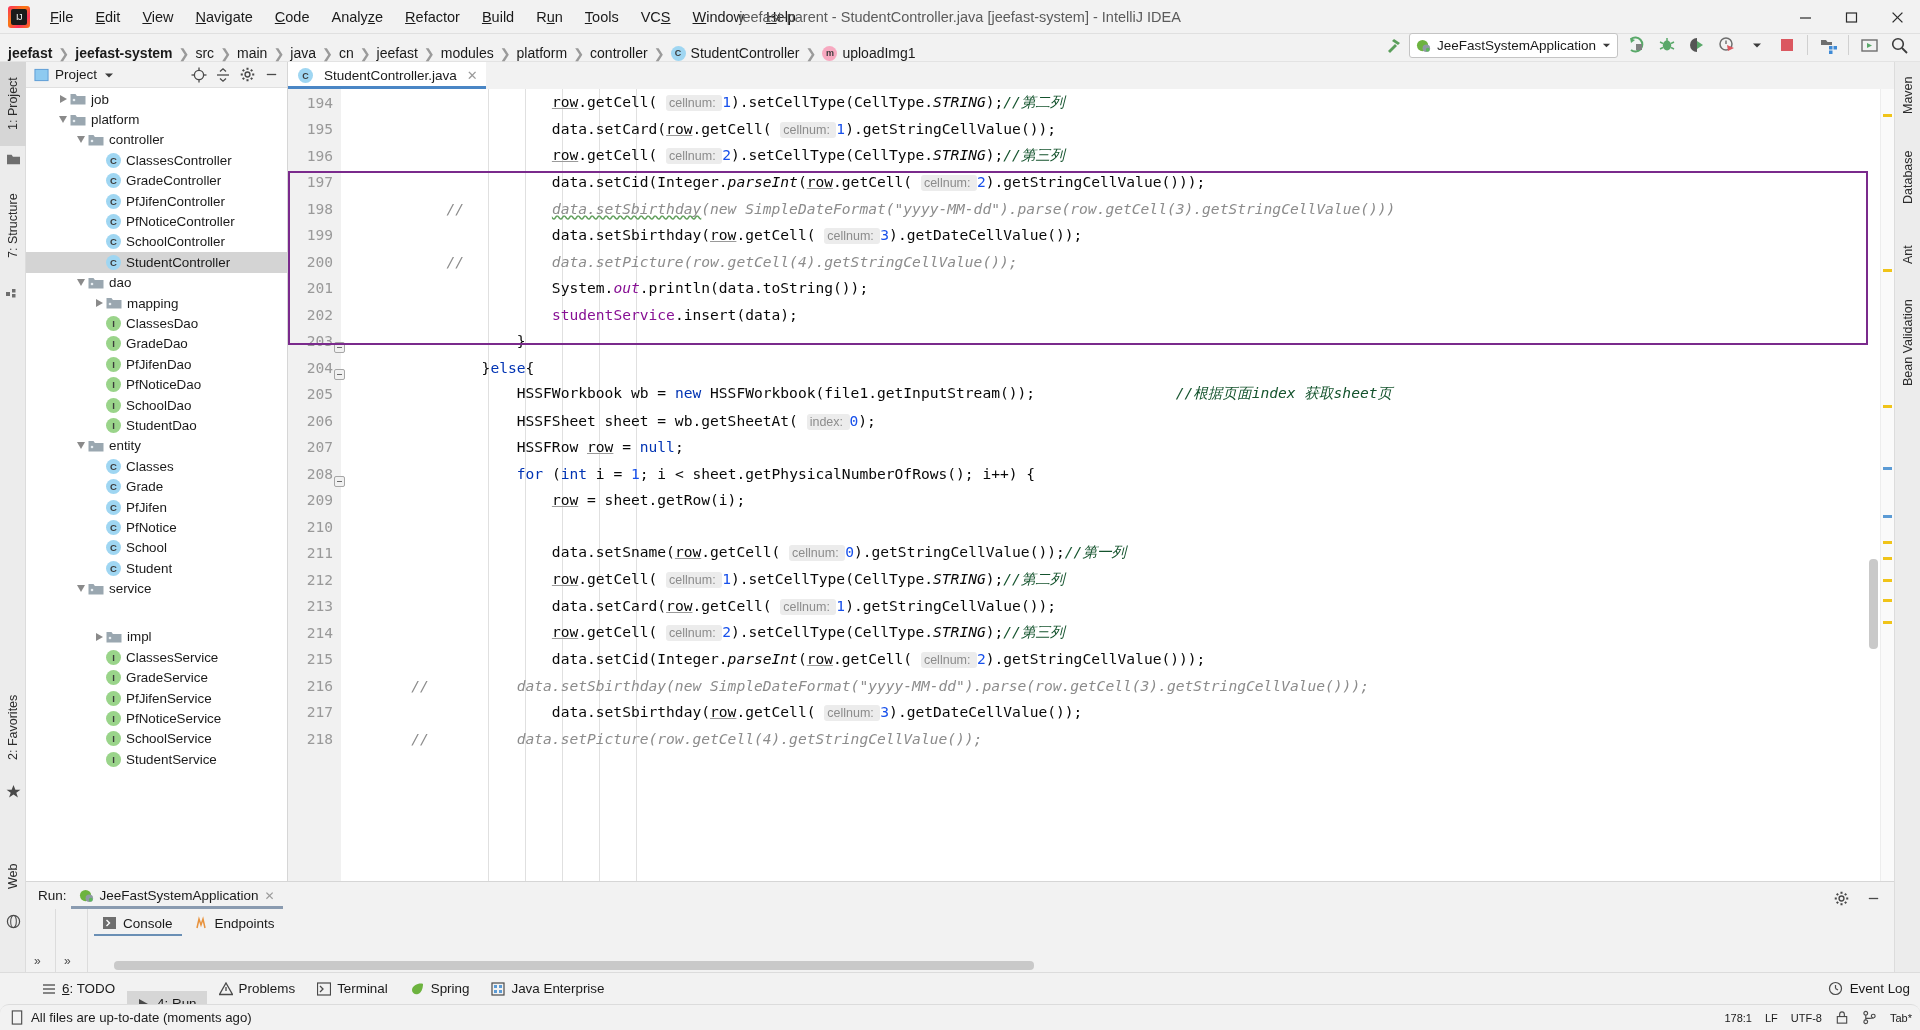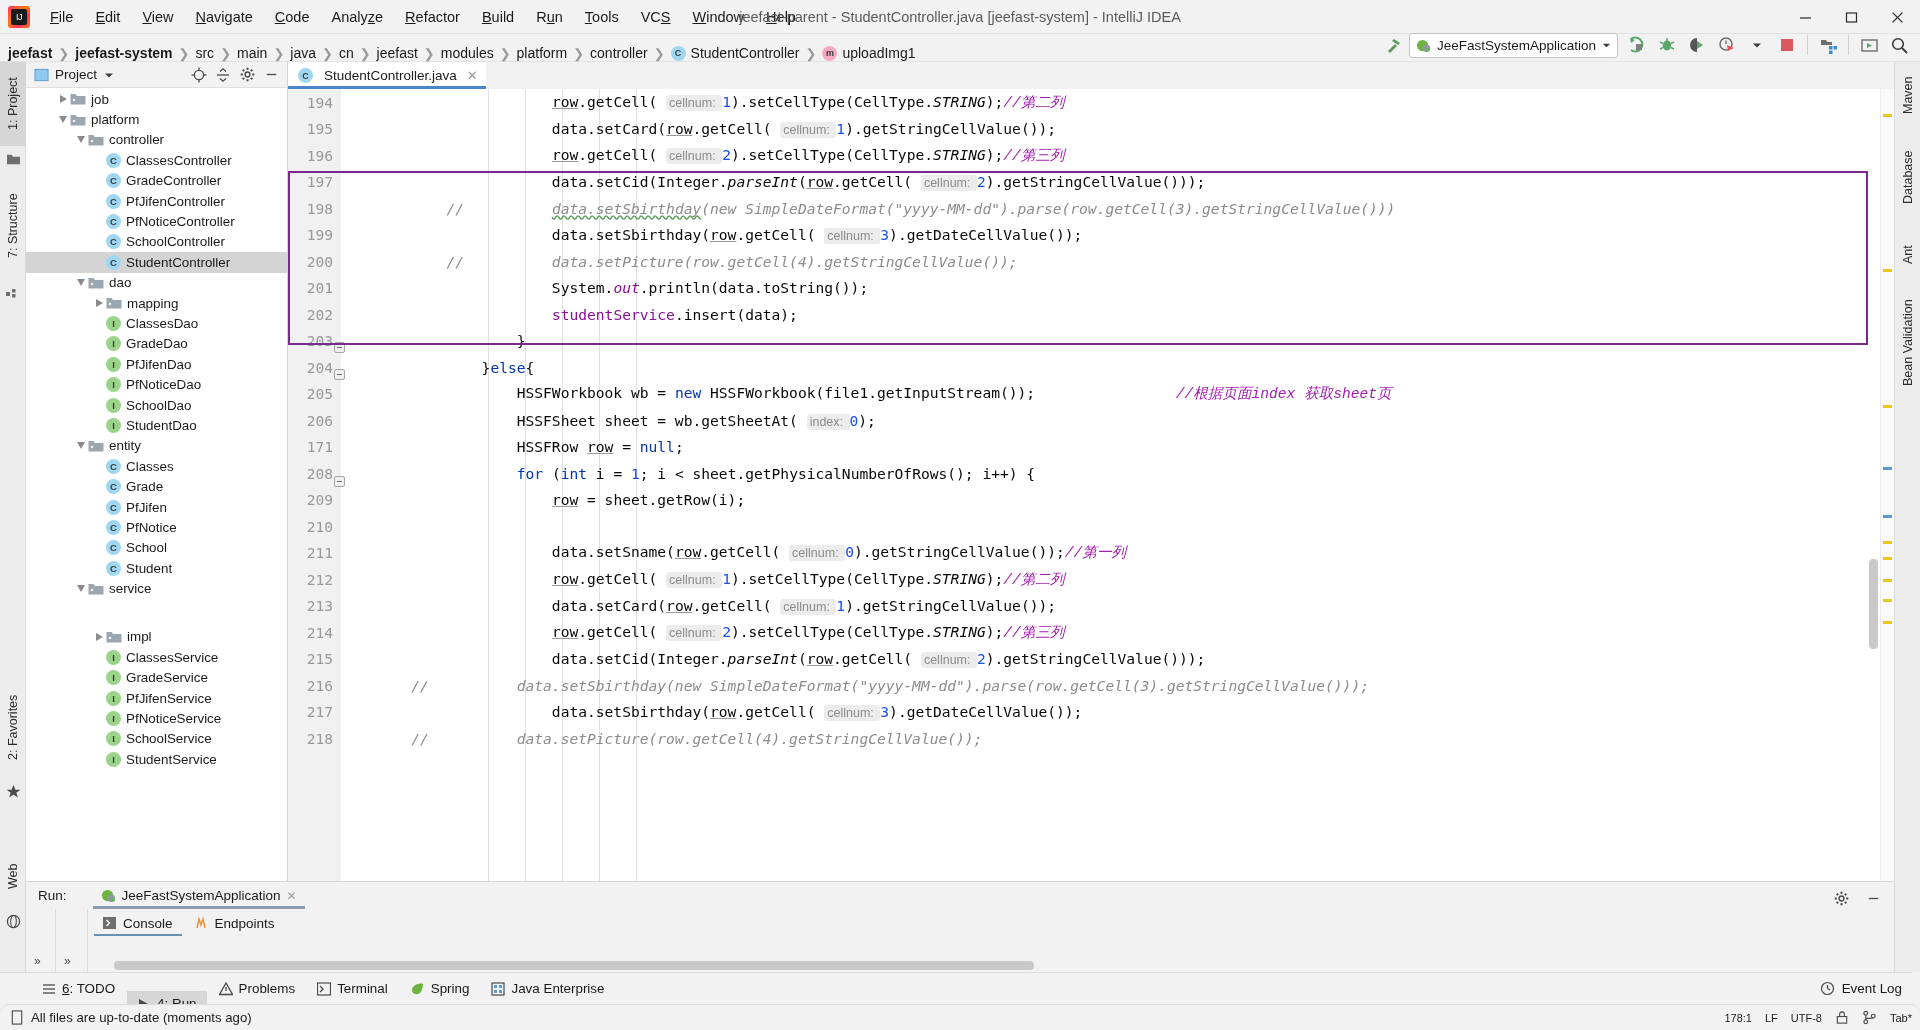--- a/index.html
+++ b/index.html
@@ -170,21 +170,21 @@
     width:53px; flex:none; text-align:right; padding-right:8px;
     color:#999999; font-family:"DejaVu Sans Mono", monospace; font-size:14.6px;
   }
   .ctext { padding-left:0px; }
   
   .iguide { position:absolute; top:0; bottom:0; width:1px; background:#e0e0e0; }
 
   .kw   { color:#0033b3; }
   .num  { color:#1750eb; }
   .cmt  { color:#8c8c8c; font-style:italic; }
-  .cmtcn{ color:#a21caf; font-style:italic;font-family:Liberation Mono, monospace; }
+  .cmtcn{ color:#14532d; font-style:italic; }
   .fld  { color:#871094; }
   .stat { font-style:italic; }
   .und  { text-decoration:underline; text-decoration-color:#9a9a9a; }
   .hint {
     background:#ececec; border-radius:3px; color:#8c8c8c;
     font-family:"Liberation Sans", sans-serif; font-size:12.5px; padding:1px 3px;
   }
   .wavy { text-decoration: underline wavy #62a05e; text-decoration-skip-ink:none; }
 
   .selection-box {
@@ -202,21 +202,21 @@
   }
   .h-scroll-ed {
     position:absolute; left:55px; height:9px; background:#c9c9c9; border-radius:4px; bottom:1px;
   }
 
   
   .runwin {
     position:absolute; left:26px; right:26px; bottom:58px; height:91px;
     background:#f2f2f2; border-top:1px solid #d6d6d6;
   }
-  .run-header { height:27px; display:flex; align-items:center; padding-left:12px; gap:26px; }
+  .run-header { height:27px; display:flex; align-items:center; padding-left:12px; gap:4px; }
   .run-label { font-size:13.5px; color:#1a1a1a; }
   .run-tab {
     display:flex; align-items:center; gap:6px; height:27px; padding:0 8px;
     font-size:13.5px; color:#1a1a1a; position:relative;
   }
   .run-tab .underline { position:absolute; left:0; right:0; bottom:0; height:3px; background:#8a9bb0; }
   .run-body { position:absolute; left:0; right:0; top:27px; bottom:0; display:flex; }
   .run-side { width:30px; border-right:1px solid #dcdcdc; position:relative; }
   .run-side2 { width:32px; border-right:1px solid #dcdcdc; position:relative; }
   .chev { position:absolute; bottom:4px; left:8px; font-size:12px; color:#4a4a4a; }
@@ -227,21 +227,21 @@
     font-size:13.5px; color:#1a1a1a; position:relative; height:26px;
   }
   .subtab .underline { position:absolute; left:0; right:0; bottom:0; height:2px; background:#6a8fb5; }
   .run-hscroll { position:absolute; left:26px; right:10px; bottom:2px; height:9px; }
   .run-hscroll .thumb { position:absolute; left:0; width:920px; height:9px; background:#c9c9c9; border-radius:4px; }
 
   .runwin-actions { position:absolute; right:6px; top:2px; display:flex; align-items:center; gap:2px; }
 
   
   .bottombar {
-    position:absolute; left:0; right:8px; bottom:26px; height:32px;
+    position:absolute; left:0; right:0; bottom:26px; height:32px;
     background:#f2f2f2; border-top:1px solid #dcdcdc; display:flex; align-items:center;
     padding-left:32px; gap:2px;
   }
   .bb-item {
     display:flex; align-items:center; gap:6px; height:26px; padding:0 10px;
     font-size:13.4px; color:#1a1a1a;
   }
   .bb-item.active { background:#d6d6d6;margin-top:30px; }
   .bb-right { position:absolute; right:10px; display:flex; align-items:center; gap:7px; }
 
@@ -760,21 +760,21 @@
           <div class="cl"><span class="lnum">197</span><span class="ctext"><span>                        data.setCid(Integer.</span><span class="stat">parseInt</span><span>(</span><span class="und">row</span><span>.getCell( </span><span class="hint">cellnum: </span><span class="num">2</span><span>).getStringCellValue()));</span></span></div>
           <div class="cl"><span class="lnum">198</span><span class="ctext"><span class="cmt">            //          </span><span class="cmt wavy">data.setSbirthday</span><span class="cmt">(new SimpleDateFormat("yyyy-MM-dd").parse(row.getCell(3).getStringCellValue()))</span></span></div>
           <div class="cl"><span class="lnum">199</span><span class="ctext"><span>                        data.setSbirthday(</span><span class="und">row</span><span>.getCell( </span><span class="hint">cellnum: </span><span class="num">3</span><span>).getDateCellValue());</span></span></div>
           <div class="cl"><span class="lnum">200</span><span class="ctext"><span class="cmt">            //          data.setPicture(row.getCell(4).getStringCellValue());</span></span></div>
           <div class="cl"><span class="lnum">201</span><span class="ctext"><span>                        System.</span><span class="fld stat">out</span><span>.println(data.toString());</span></span></div>
           <div class="cl"><span class="lnum">202</span><span class="ctext"><span>                        </span><span class="fld">studentService</span><span>.insert(data);</span></span></div>
           <div class="cl"><span class="lnum">203</span><span class="ctext"><span>                    }</span></span></div>
           <div class="cl"><span class="lnum">204</span><span class="ctext"><span>                </span><span>}</span><span class="kw">else</span><span>{</span></span></div>
           <div class="cl"><span class="lnum">205</span><span class="ctext"><span>                    HSSFWorkbook wb = </span><span class="kw">new</span><span> HSSFWorkbook(file1.getInputStream());</span><span>                </span><span class="cmtcn">//根据页面index 获取sheet页</span></span></div>
           <div class="cl"><span class="lnum">206</span><span class="ctext"><span>                    HSSFSheet sheet = wb.getSheetAt( </span><span class="hint">index: </span><span class="num">0</span><span>);</span></span></div>
-          <div class="cl"><span class="lnum">171</span><span class="ctext"><span>                    HSSFRow </span><span class="und">row</span><span> = </span><span class="kw">null</span><span>;</span></span></div>
+          <div class="cl"><span class="lnum">207</span><span class="ctext"><span>                    HSSFRow </span><span class="und">row</span><span> = </span><span class="kw">null</span><span>;</span></span></div>
           <div class="cl"><span class="lnum">208</span><span class="ctext"><span>                    </span><span class="kw">for</span><span> (</span><span class="kw">int</span><span> i = </span><span class="num">1</span><span>; i &lt; sheet.getPhysicalNumberOfRows(); i++) {</span></span></div>
           <div class="cl"><span class="lnum">209</span><span class="ctext"><span>                        </span><span class="und">row</span><span> = sheet.getRow(i);</span></span></div>
           <div class="cl"><span class="lnum">210</span></div>
           <div class="cl"><span class="lnum">211</span><span class="ctext"><span>                        data.setSname(</span><span class="und">row</span><span>.getCell( </span><span class="hint">cellnum: </span><span class="num">0</span><span>).getStringCellValue());</span><span class="cmtcn">//第一列</span></span></div>
           <div class="cl"><span class="lnum">212</span><span class="ctext"><span>                        </span><span class="und">row</span><span>.getCell( </span><span class="hint">cellnum: </span><span class="num">1</span><span>).setCellType(CellType.</span><span class="stat">STRING</span><span>);</span><span class="cmtcn">//第二列</span></span></div>
           <div class="cl"><span class="lnum">213</span><span class="ctext"><span>                        data.setCard(</span><span class="und">row</span><span>.getCell( </span><span class="hint">cellnum: </span><span class="num">1</span><span>).getStringCellValue());</span></span></div>
           <div class="cl"><span class="lnum">214</span><span class="ctext"><span>                        </span><span class="und">row</span><span>.getCell( </span><span class="hint">cellnum: </span><span class="num">2</span><span>).setCellType(CellType.</span><span class="stat">STRING</span><span>);</span><span class="cmtcn">//第三列</span></span></div>
           <div class="cl"><span class="lnum">215</span><span class="ctext"><span>                        data.setCid(Integer.</span><span class="stat">parseInt</span><span>(</span><span class="und">row</span><span>.getCell( </span><span class="hint">cellnum: </span><span class="num">2</span><span>).getStringCellValue()));</span></span></div>
           <div class="cl"><span class="lnum">216</span><span class="ctext"><span class="cmt">        //          data.setSbirthday(new SimpleDateFormat("yyyy-MM-dd").parse(row.getCell(3).getStringCellValue()));</span></span></div>
           <div class="cl"><span class="lnum">217</span><span class="ctext"><span>                        data.setSbirthday(</span><span class="und">row</span><span>.getCell( </span><span class="hint">cellnum: </span><span class="num">3</span><span>).getDateCellValue());</span></span></div>

